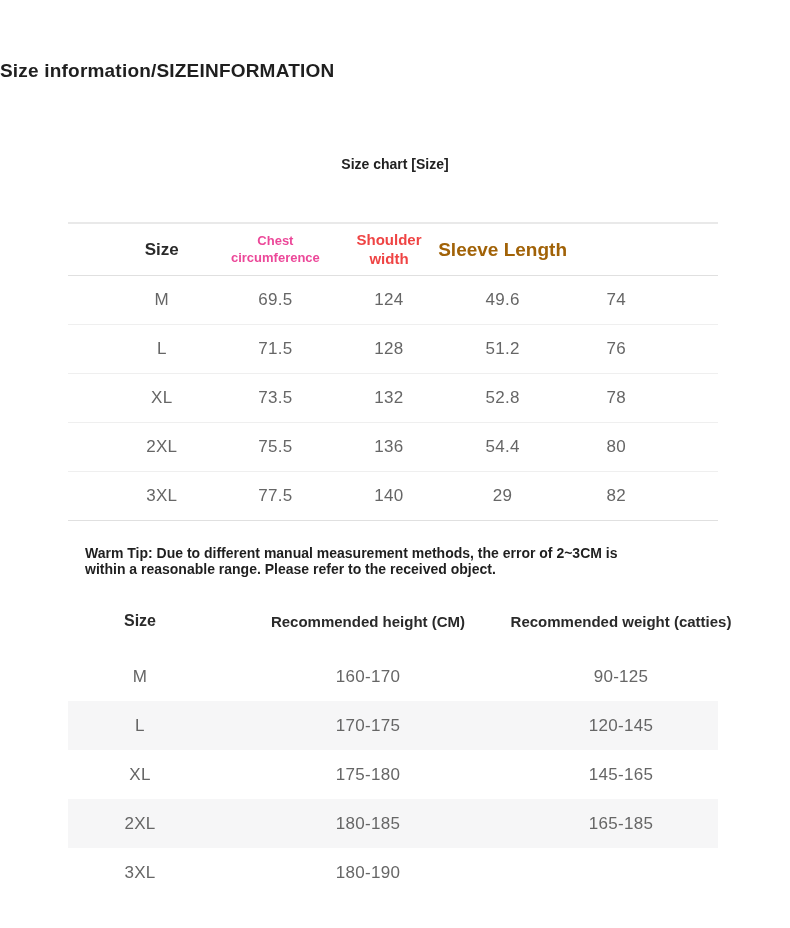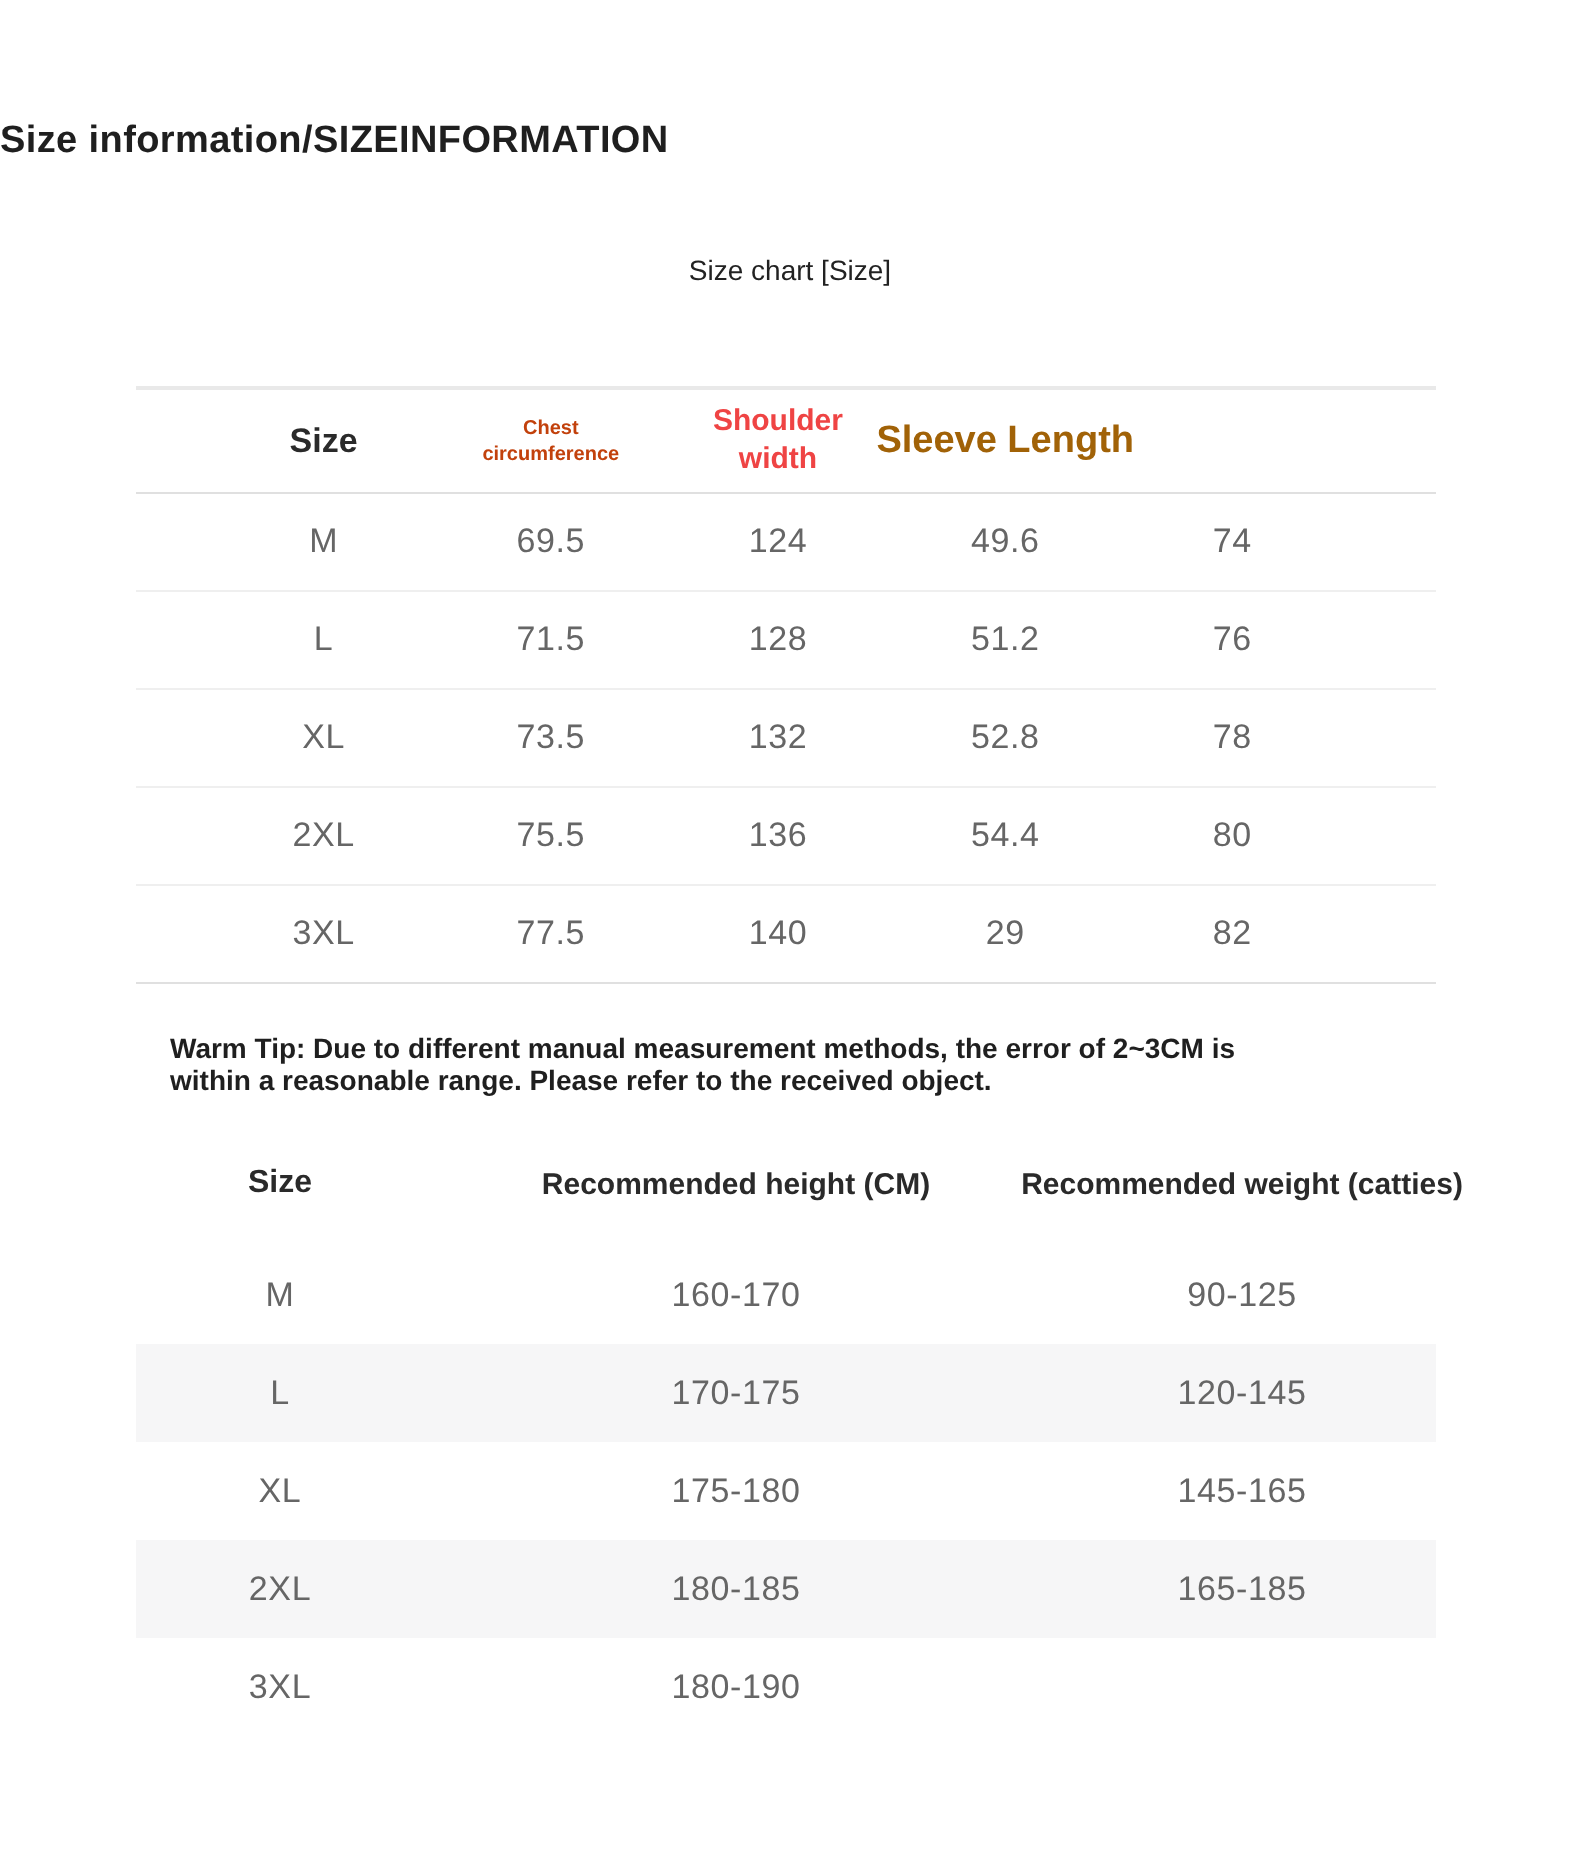--- a/index.html
+++ b/index.html
@@ -12,23 +12,23 @@
   }
   .page { width:790px; height:928px; background:#fff; }
 
   .title {
     margin-top:58px;
     text-align:left;
     font-size:19px; font-weight:bold; color:#1f1f1f;
     line-height:26px; letter-spacing:0.2px;
   }
   .subtitle {
-    margin-top:41px;
+    margin-top:70px;
     text-align:center;
-    font-size:14px; font-weight:normal; color:#222;
+    font-size:14px; font-weight:bold; color:#222;
     line-height:20px;
   }
 
   
   .tbl1 {
     width:650px; margin:48px 0 0 68px;
     border-top:2px solid #e9e9e9;
   }
   .t1-header {
     display:grid; grid-template-columns:repeat(5,1fr);
@@ -42,21 +42,21 @@
     align-items:center;
     border-bottom:1px solid #efefef;
   }
   .t1-row:last-child { border-bottom:1px solid #e0e0e0; }
 
   .cell { display:flex; justify-content:center; align-items:center; text-align:center; min-width:0; }
   .cell > span { display:inline-block; }
 
   .h-size   { font-size:17px; font-weight:bold; color:#2a2a2a; }
   .h-clothes  span { width:68px;  font-size:15px; font-weight:bold; color:#2a2a2a; line-height:1.25; }
-  .h-chest    span { width:98px;  font-size:10px; font-weight:bold; color:#c2410c; line-height:1.3; }
+  .h-chest    span { width:98px;  font-size:13px; font-weight:bold; color:#ec4899; line-height:1.3; }
   .h-shoulder span { width:74px;  font-size:15px; font-weight:bold; color:#ef4444; line-height:1.25; }
   .h-sleeve { font-size:19px; font-weight:bold; color:#a16207; white-space:nowrap; }
 
   .d { font-size:17px; font-weight:400; color:#666; letter-spacing:0.3px; white-space:nowrap; }
 
   
   .tip {
     margin:24px auto 0;
     width:620px;
     text-align:left;

